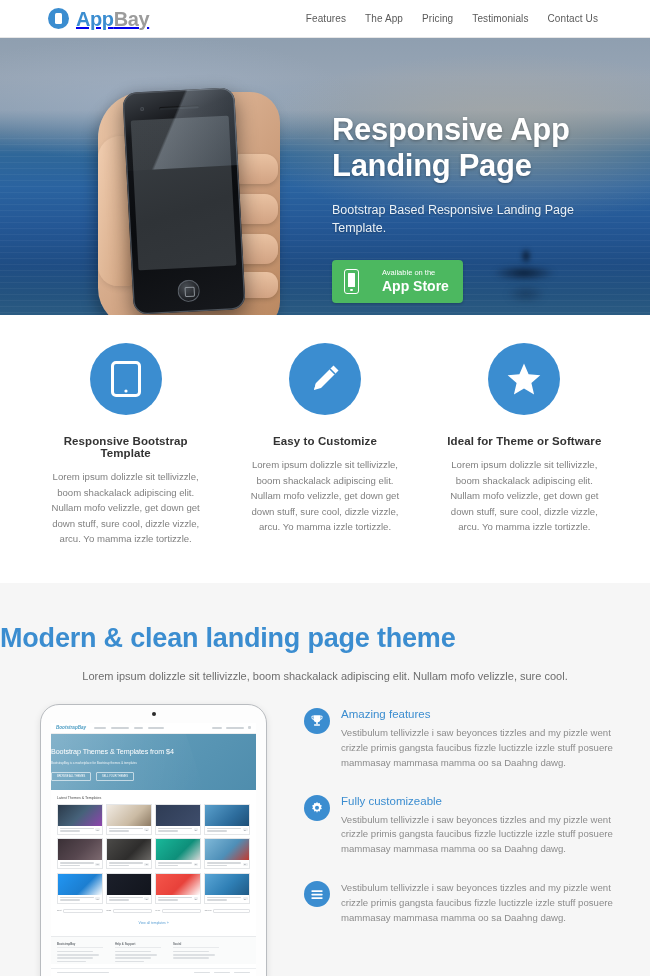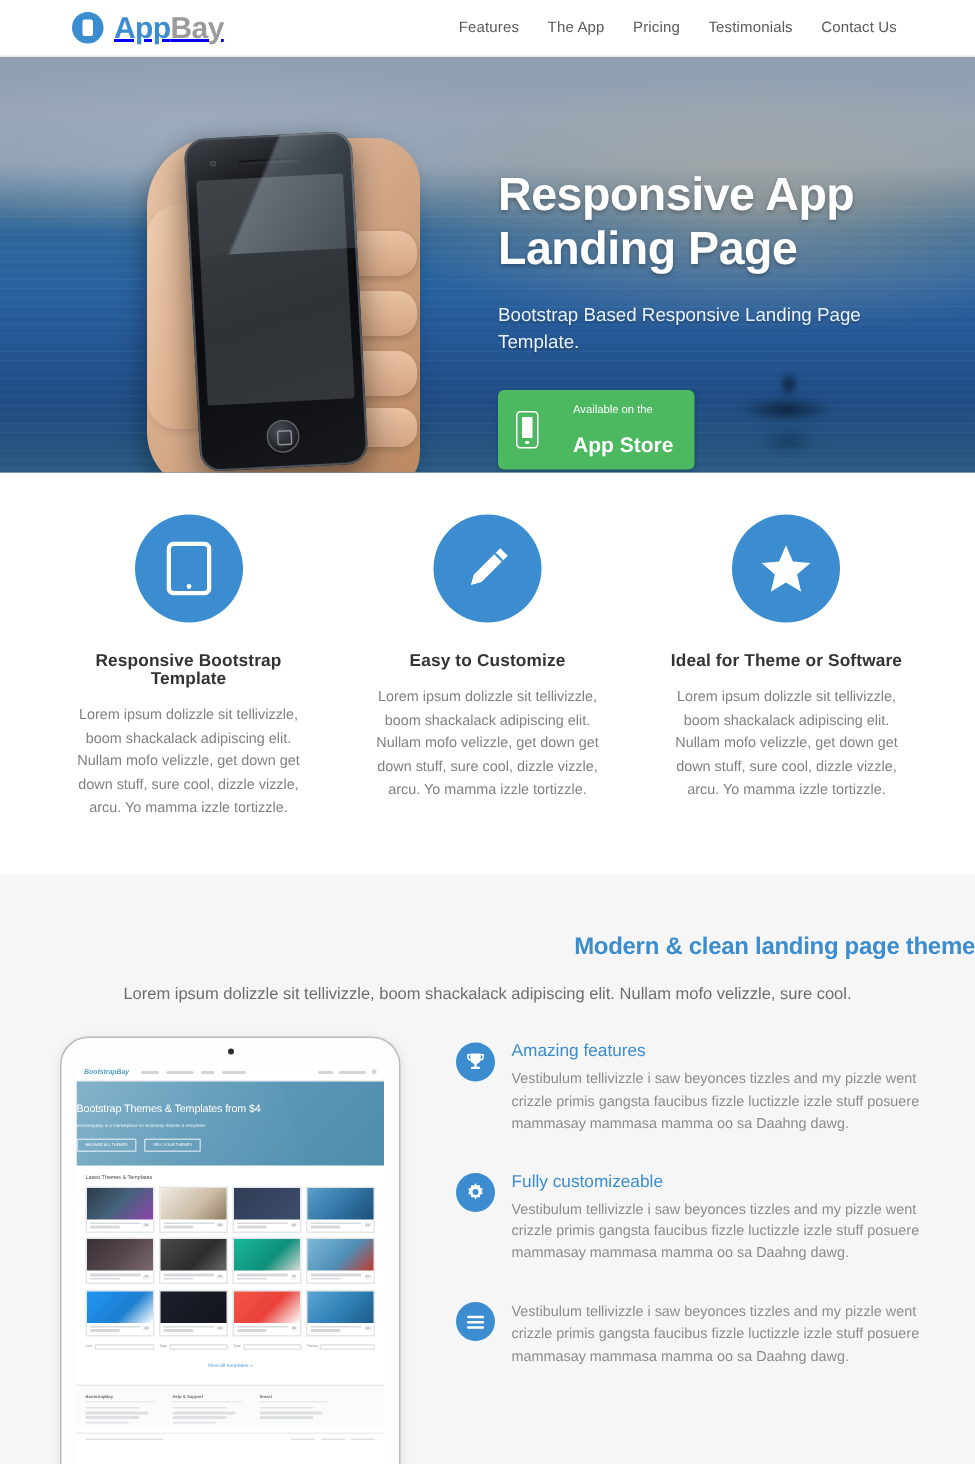--- a/index.html
+++ b/index.html
@@ -194,21 +194,21 @@
   .appstore-icon::before {
     content: ""; position: absolute; left: 3.2px; top: 3px;
     width: 6.6px; height: 14px; background: #ffffff; border-radius: 0.5px;
   }
   .appstore-icon::after {
     content: ""; position: absolute; left: 5.2px; bottom: 1.6px;
     width: 2.6px; height: 2.6px; border-radius: 50%; background: #ffffff;
   }
   .appstore-text { line-height: 1.1; }
   .appstore-small { font-size: 7.5px; color: #ffffff; display: block; }
-  .appstore-big { font-size: 14px; font-weight: bold; color: #ffffff; display: block; margin-top: 12px; }
+  .appstore-big { font-size: 14px; font-weight: bold; color: #ffffff; display: block; margin-top: 2px; }
 
   
   .features {
     background: #ffffff;
     padding: 28px 34px 36px;
     display: flex; gap: 16px;
   }
   .feature { flex: 1; text-align: center; padding: 0 12px; }
   .feature-circle {
     width: 72px; height: 72px; border-radius: 50%;
@@ -223,21 +223,21 @@
   .feature-desc { font-size: 9.6px; line-height: 1.62; color: #818181; }
 
   
   .theme-section {
     background: #f6f6f6;
     padding: 40px 0 0;
     height: 461px;
     position: relative;
   }
   .theme-title {
-    text-align: right; font-size: 16px; font-weight: bold;
+    text-align: left; font-size: 27px; font-weight: bold;
     color: #3b8dd0; letter-spacing: -0.2px;
   }
   .theme-sub {
     text-align: center; font-size: 11px; color: #6e6e6e;
     margin-top: 16px;
   }
   .theme-body { display: flex; margin-top: 22px; padding: 0 32px; }
 
   
   .tablet-col { width: 272px; flex: none; position: relative; }

